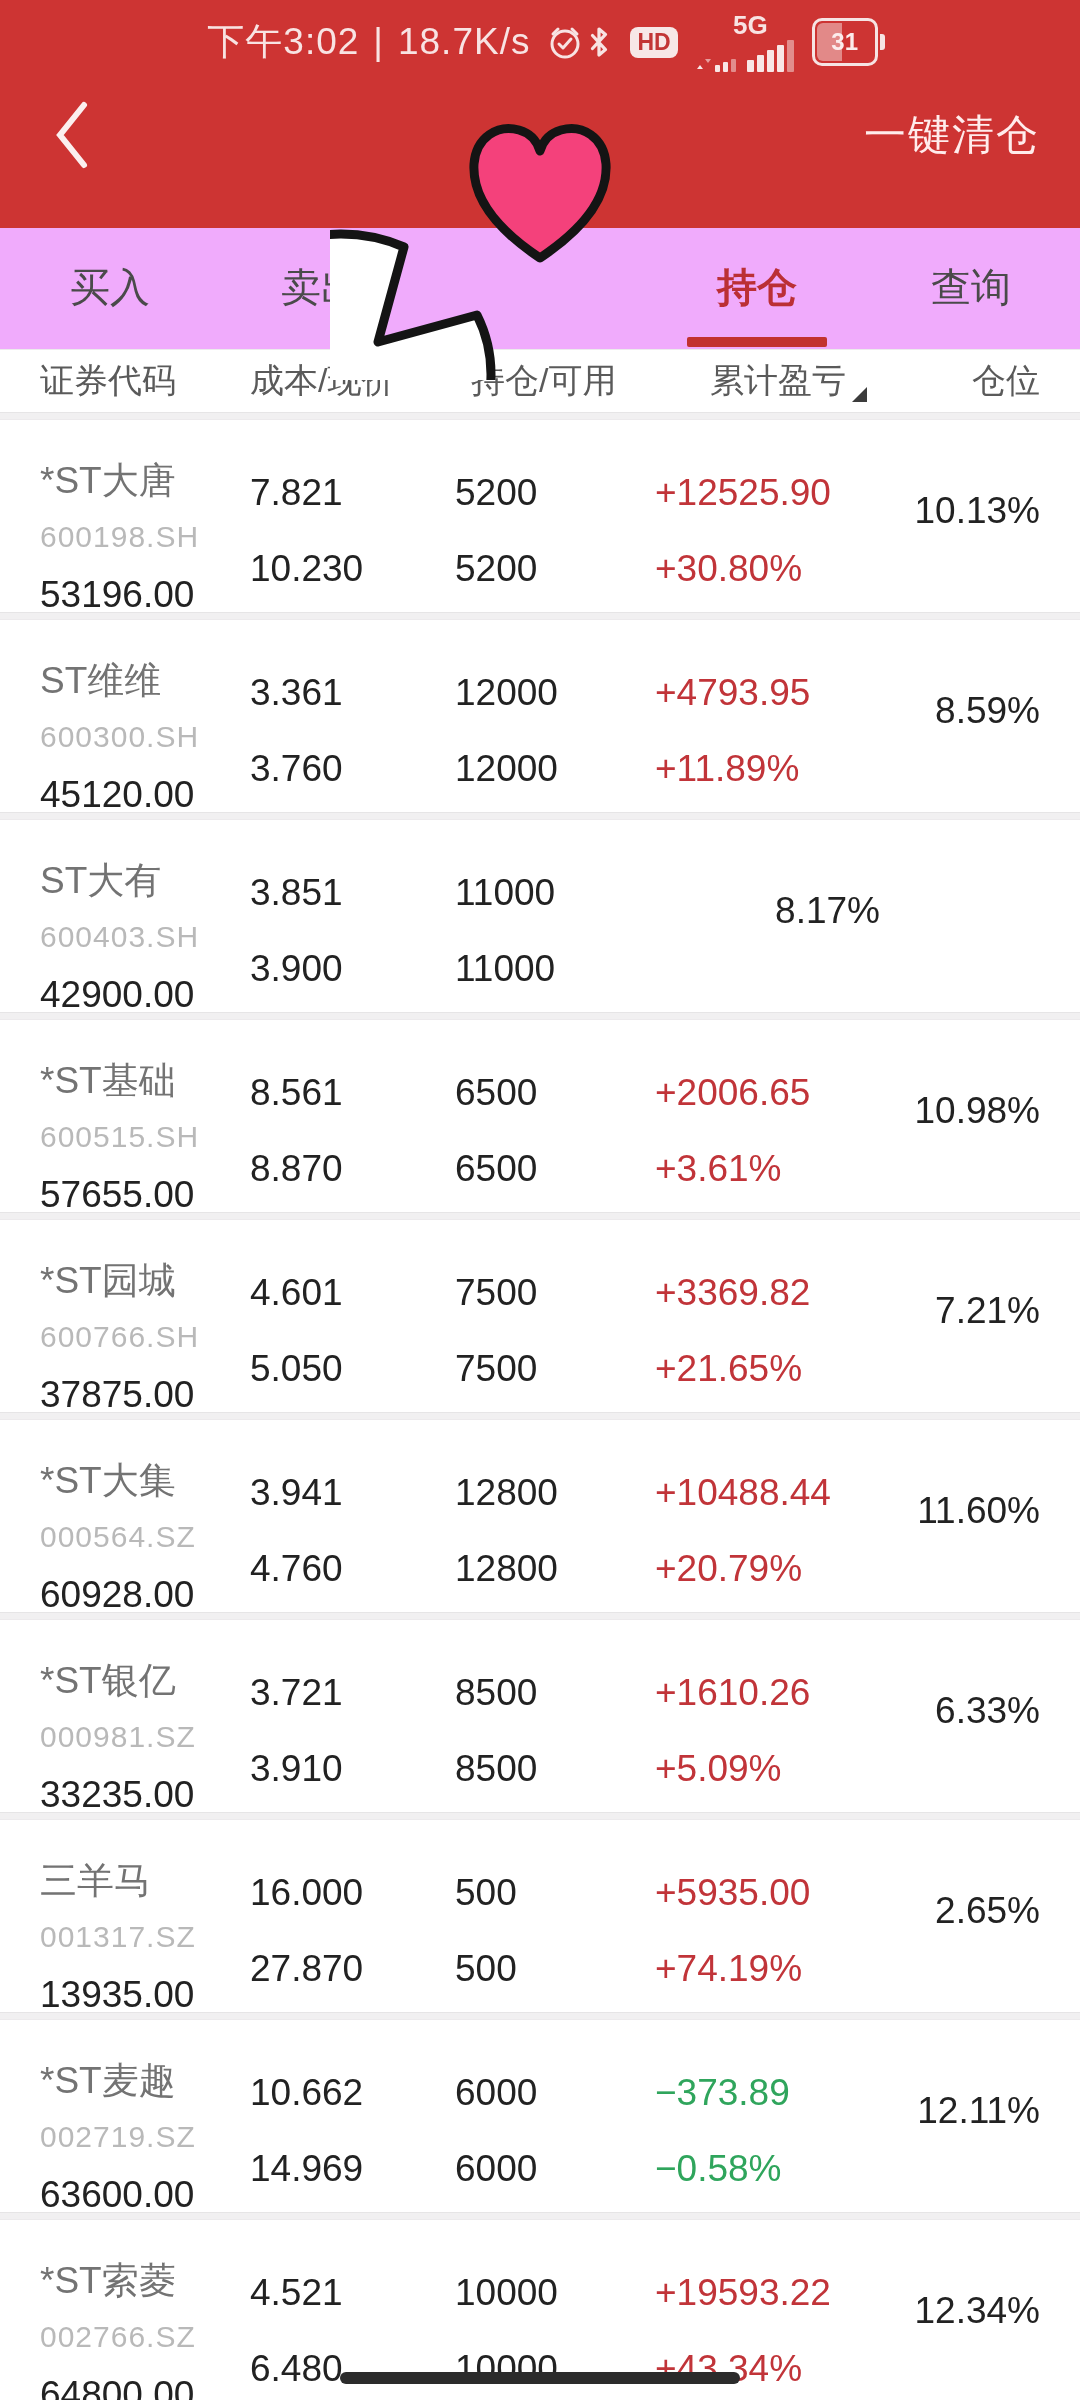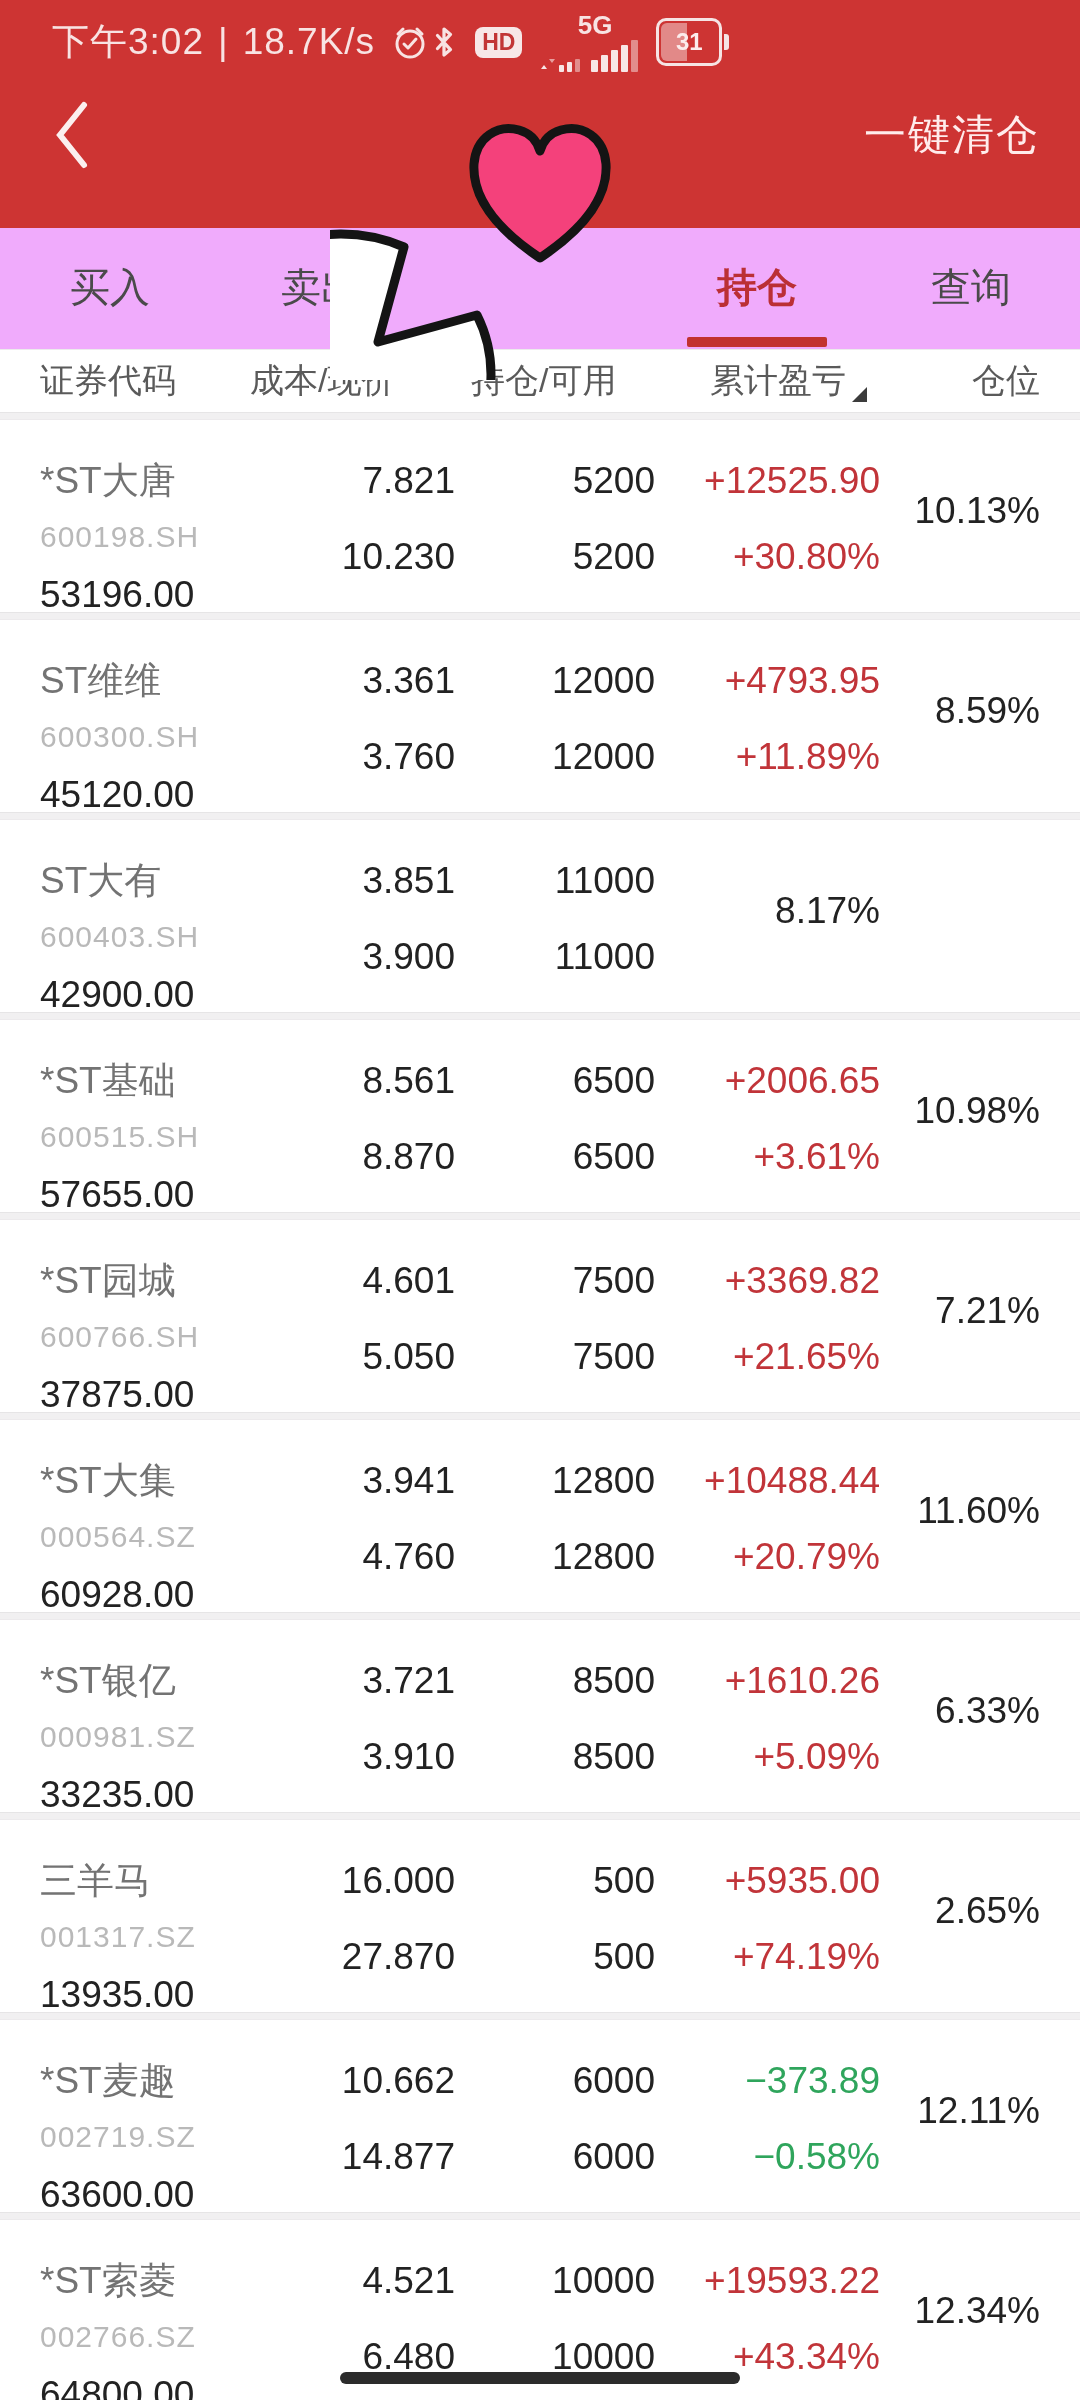--- a/index.html
+++ b/index.html
@@ -1,21 +1,21 @@
 <!DOCTYPE html>
 <html><head>
 <meta charset="utf-8">
 <style>
   * { box-sizing: border-box; margin: 0; padding: 0; }
   html,body { width:1080px; height:2400px; overflow:hidden; background:#fff;
     font-family:"Liberation Sans","DejaVu Sans",sans-serif; position:relative; }
 
   
   .top { position:absolute; top:0; left:0; width:1080px; height:228px; background:#CD3433; }
-  .status { display:flex; align-items:center; justify-content:flex-start;
+  .status { display:flex; align-items:center; justify-content:center;
     padding:14px 40px 0 52px; height:70px; color:#F8E3E3; }
   .status-left { display:flex; align-items:center; gap:14px; font-size:37px; font-weight:500; letter-spacing:1px; }
   .status-right { display:flex; align-items:center; gap:18px; }
   .hd-badge { background:#F7E7E7; color:#C23535; font-size:23px; font-weight:bold;
     padding:4px 7px; border-radius:8px; line-height:1; }
   .sig { display:flex; flex-direction:column; align-items:flex-end; }
   .sig-5g { font-size:26px; font-weight:bold; color:#F8E3E3; line-height:1; margin-bottom:2px; margin-right:26px;}
   .sig-rows { display:flex; align-items:flex-end; gap:3px; }
   .bar { width:7px; background:#F8E6E6; border-radius:1px; }
   .bar.dim { opacity:.5; }
@@ -49,21 +49,21 @@
   .tri { width:0; height:0; border-left:15px solid transparent; border-bottom:15px solid #3c3c3c;
     display:inline-block; margin-left:6px; margin-bottom:2px; }
 
   .rows { position:absolute; top:412px; left:0; width:1080px; }
   .sep { height:8px; background:#f1f0f1; border-top:1px solid #e6e5e6; border-bottom:1px solid #eceaec; }
   .row { height:192px; background:#fff; }
   .c1 { padding-top:36px; }
   .c1 .nm { font-size:37px; color:#737373; }
   .c1 .cd { font-size:30px; color:#b9b9b9; margin-top:14px; letter-spacing:1px; }
   .c1 .mv { font-size:37px; color:#222; margin-top:20px; }
-  .c2 { padding-top:40px; font-size:37px; color:#222;text-align:right; }
+  .c2 { padding-top:52px; font-size:37px; color:#222; }
   .c2 div + div { margin-top:34px; }
   .pl.up div { color:#C13439; }
   .pl.down div { color:#2FA55C; }
   .c5 { display:flex; align-items:center; justify-content:flex-end; font-size:37px; color:#222;
     padding-bottom:14px; }
 
   
   .sticker { position:absolute; top:40px; left:330px; width:420px; height:340px; z-index:50; }
 
   
@@ -313,21 +313,21 @@
   </div>
 <div class="sep"></div>
   <div class="row grid">
     <div class="c1">
       <div class="nm">*ST麦趣</div>
       <div class="cd">002719.SZ</div>
       <div class="mv">63600.00</div>
     </div>
     <div class="c2">
       <div>10.662</div>
-      <div>14.877</div>
+      <div>14.969</div>
     </div>
     <div class="c2">
       <div>6000</div>
       <div>6000</div>
     </div>
     <div class="c2 pl down">
       <div>−373.89</div>
       <div>−0.58%</div>
     </div>
     <div class="c5">12.11%</div>

